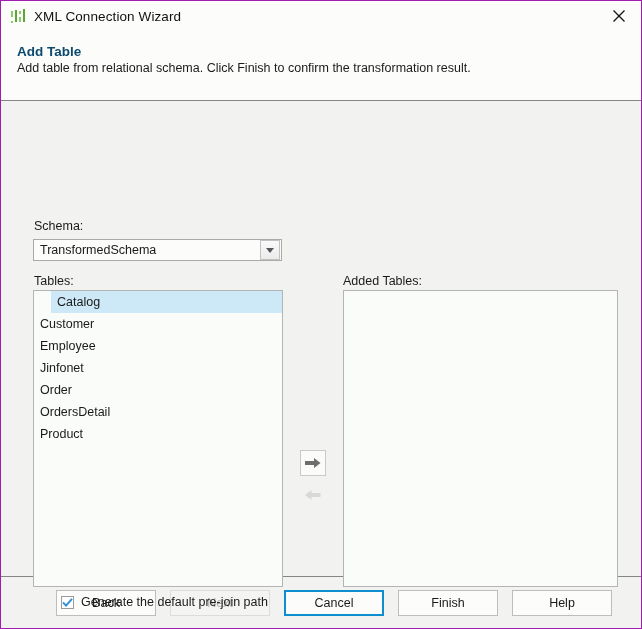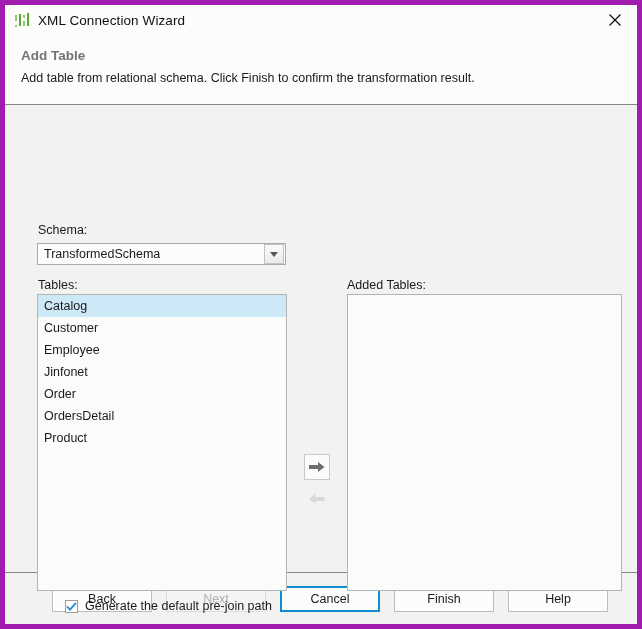--- a/index.html
+++ b/index.html
@@ -14,21 +14,21 @@
     font-size: 12px;
     color: #1a1a1a;
     overflow: hidden;
   }
 
   .window {
     position: relative;
     width: 642px;
     height: 629px;
     box-sizing: border-box;
-    border: 5px solid #a21caf;
+    border: 1px solid #a21caf;
     background: #f2f2f0;
     display: flex;
     flex-direction: column;
   }
 
   
   .titlebar {
     position: relative;
     height: 30px;
     flex: 0 0 30px;
@@ -79,22 +79,22 @@
   .header {
     flex: 0 0 70px;
     background: #fcfcfa;
     border-bottom: 1px solid #868686;
     box-sizing: border-box;
     padding: 13px 0 0 16px;
   }
   .header-title {
     font-size: 13.5px;
     font-weight: bold;
-    color: #737373;
-    margin-bottom: 8px;
+    color: #0c4a6e;
+    margin-bottom: 2px;
   }
   .header-desc {
     font-size: 12.5px;
     color: #1b1b1b;
   }
 
   
   .body {
     flex: 1 1 auto;
     background: #f2f2f0;
@@ -287,21 +287,21 @@
       <div class="combo-value">TransformedSchema</div>
       <div class="combo-arrow">
         <span class="caret-down"></span>
       </div>
     </div>
 
     <div class="label tables-label">Tables:</div>
     <div class="label added-label">Added Tables:</div>
 
     <div class="listbox left" id="tables-list">
-        <div class="list-item selected" style="background: rgb(205, 232, 247);">Catalog</div>
+        <div class="list-item selected" style="background: rgb(205, 232, 247); margin-left: 17px;">Catalog</div>
         <div class="list-item">Customer</div>
         <div class="list-item">Employee</div>
         <div class="list-item">Jinfonet</div>
         <div class="list-item">Order</div>
         <div class="list-item">OrdersDetail</div>
         <div class="list-item">Product</div>
       </div>
     <div class="listbox right" id="added-list"></div>
 
     <div class="xfer add">

